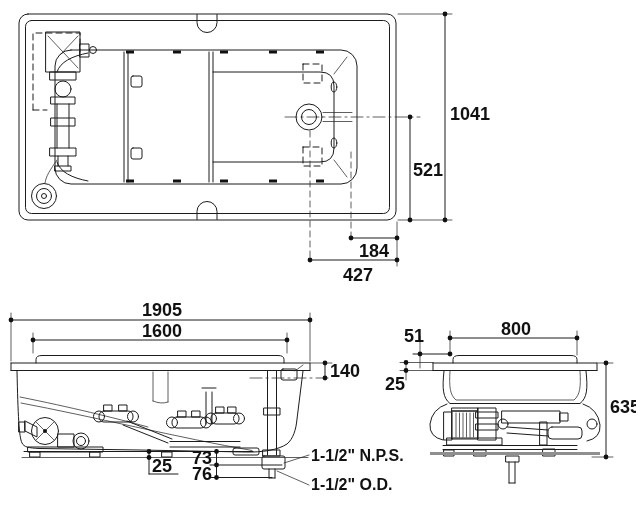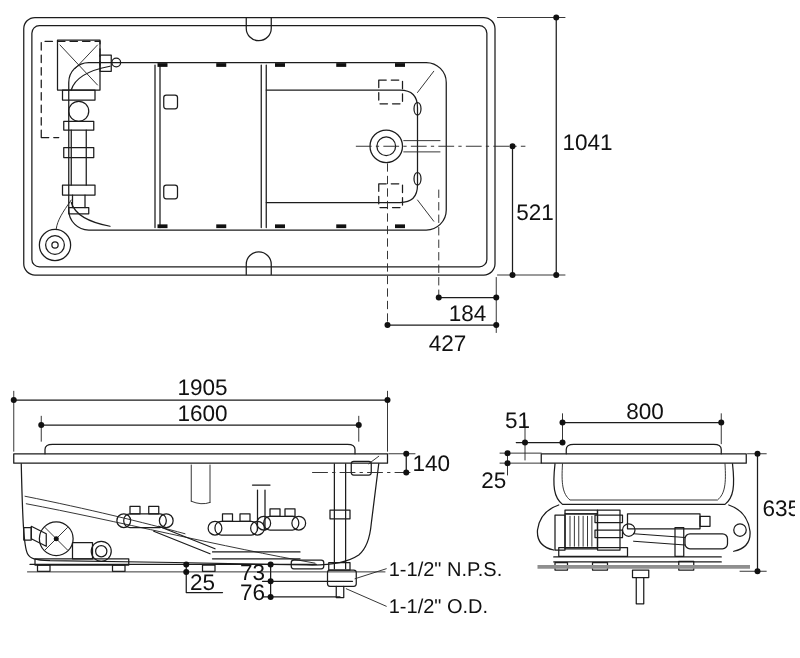--- a/index.html
+++ b/index.html
@@ -1,16 +1,16 @@
 <!DOCTYPE html>
 <html><head>
 <meta charset="utf-8">
 <style>
   html,body{margin:0;padding:0;background:#fff;}
-  .sheet{position:relative;width:636px;height:526px;background:#ffffff;overflow:hidden;}
+  .sheet{position:relative;width:636px;height:526px;background:#ffffff;overflow:hidden;font-weight:bold;}
   svg{display:block}
   .ln{fill:none;stroke:#1c1c1c;stroke-width:1;stroke-linecap:round;stroke-linejoin:round}
   .thin{fill:none;stroke:#2a2a2a;stroke-width:.75;stroke-linecap:round}
   .dash{stroke-dasharray:6 4}
   .cdash{stroke-dasharray:12 4 2 4}
   .dot{fill:#111;stroke:none}
   .blk{fill:#111;stroke:none}
   .floor{fill:none;stroke:#8f8f8f;stroke-width:3}
   text{font-family:"Liberation Sans","DejaVu Sans",sans-serif;font-size:18px;fill:#111}
   .sm{font-size:16px}

